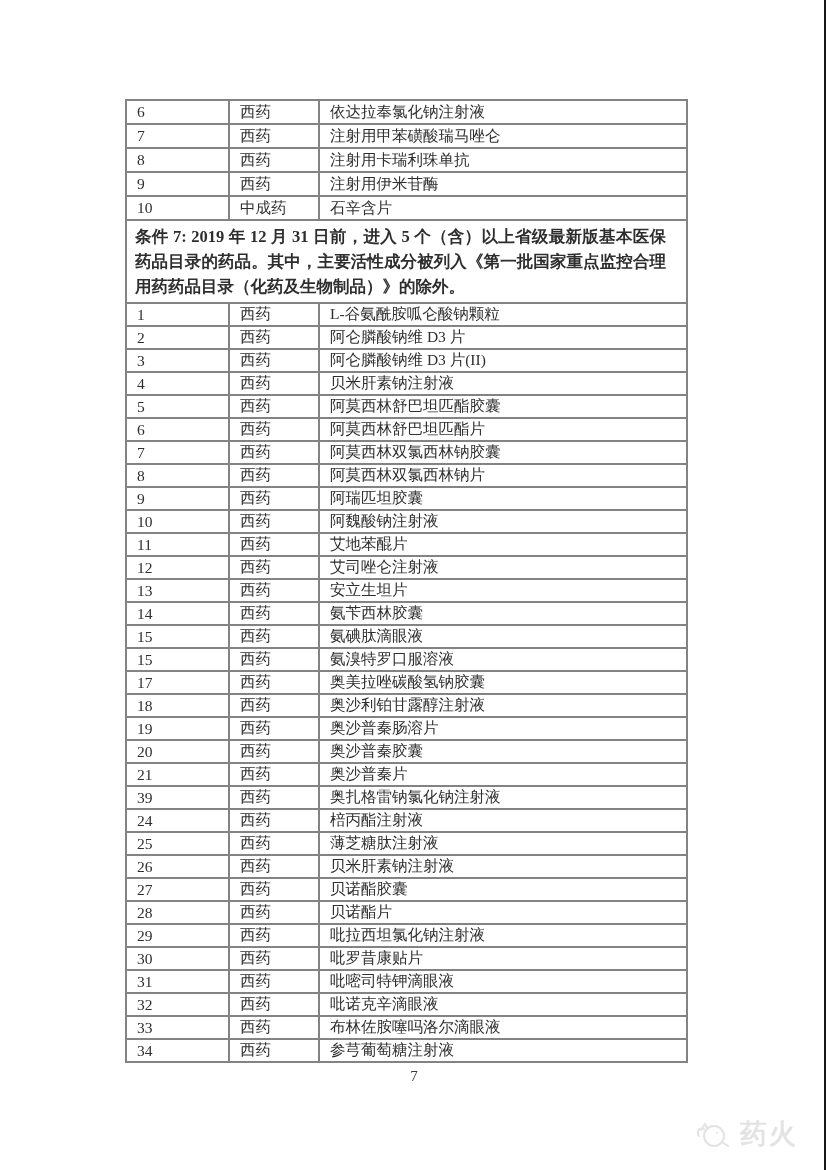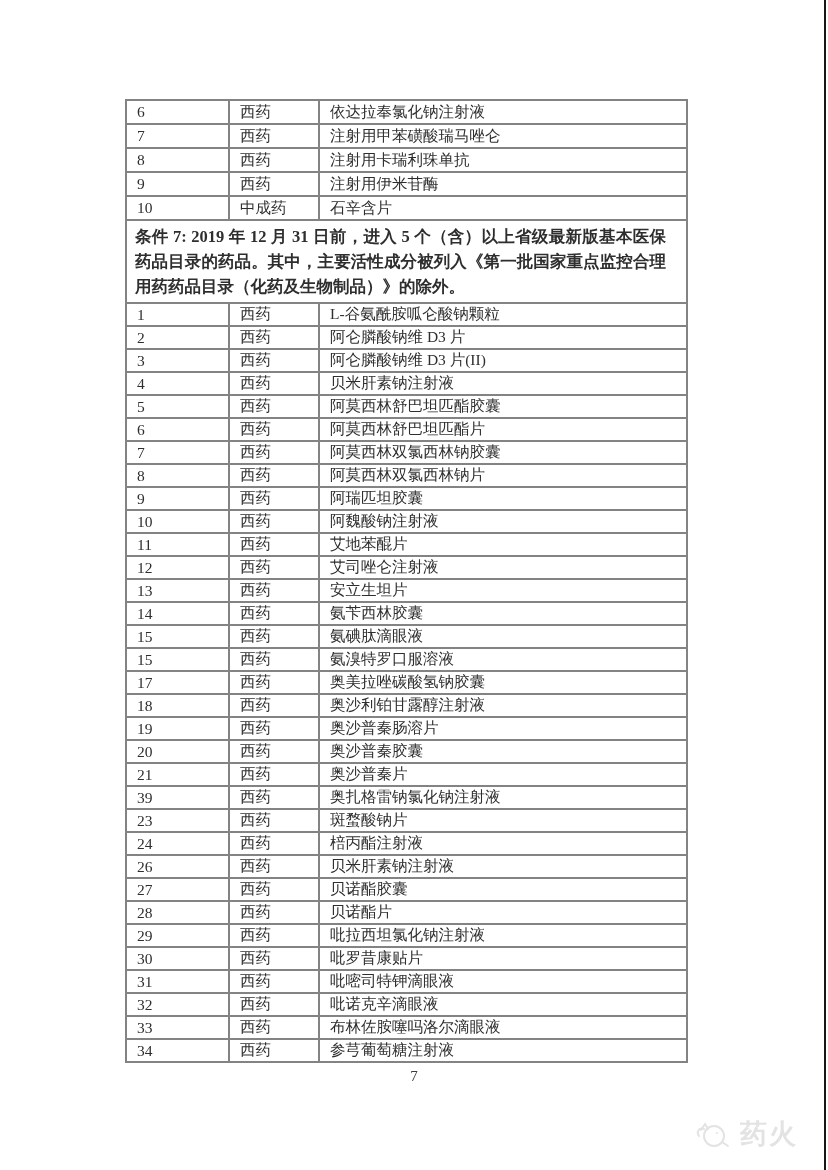--- a/index.html
+++ b/index.html
@@ -223,28 +223,28 @@
           <td>21</td>
           <td>西药</td>
           <td>奥沙普秦片</td>
         </tr>
         <tr>
           <td>39</td>
           <td>西药</td>
           <td>奥扎格雷钠氯化钠注射液</td>
         </tr>
         <tr>
-          <td>23</td>
-          <td>西药</td>
-          <td>斑蝥酸钠片</td>
-        </tr>
-        <tr>
           <td>24</td>
           <td>西药</td>
           <td>棓丙酯注射液</td>
+        </tr>
+        <tr>
+          <td>25</td>
+          <td>西药</td>
+          <td>薄芝糖肽注射液</td>
         </tr>
         <tr>
           <td>26</td>
           <td>西药</td>
           <td>贝米肝素钠注射液</td>
         </tr>
         <tr>
           <td>27</td>
           <td>西药</td>
           <td>贝诺酯胶囊</td>

